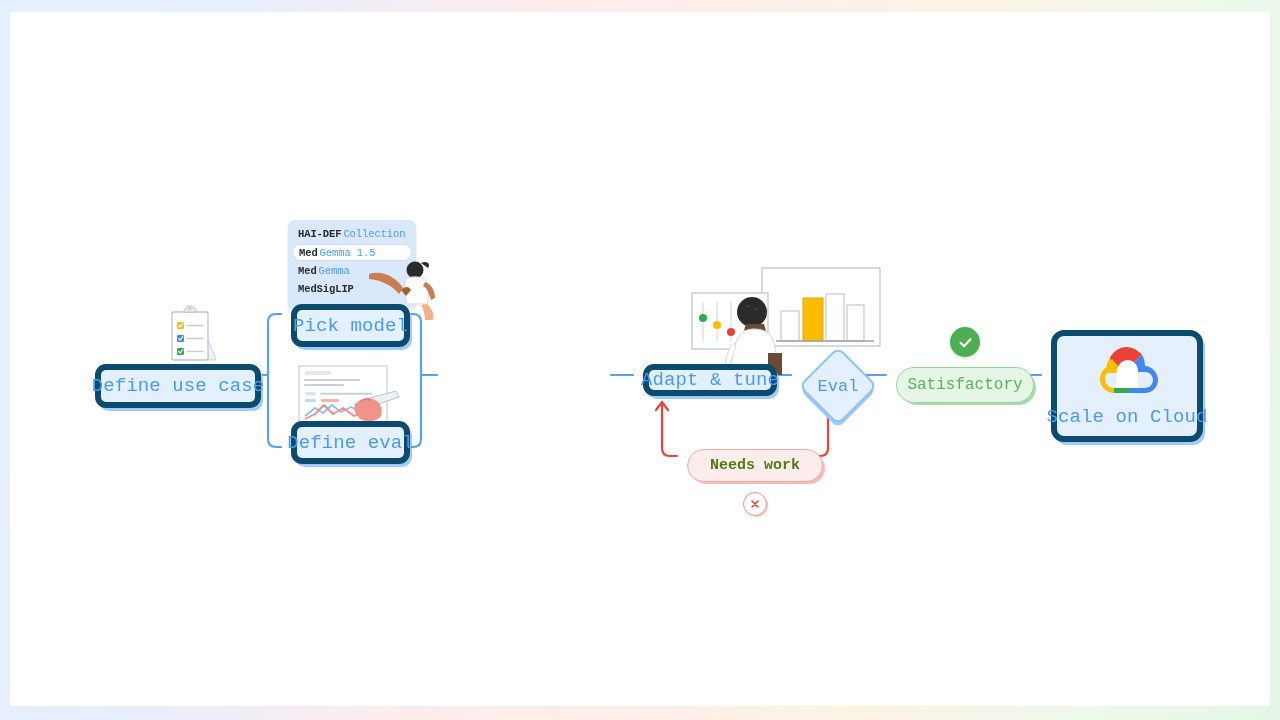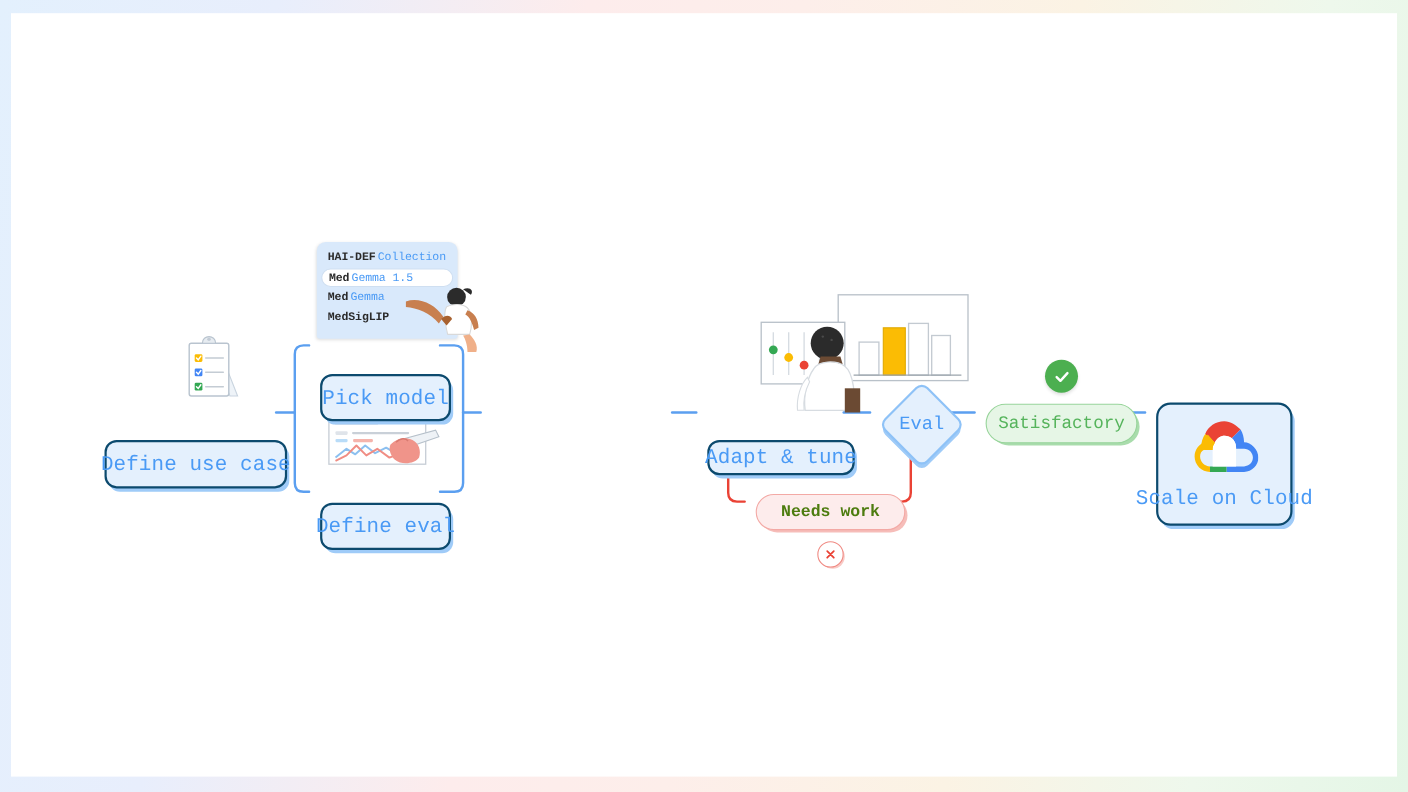--- a/index.html
+++ b/index.html
@@ -28,37 +28,36 @@
 
   
   .node {
     position: absolute;
     display: flex; align-items: center; justify-content: center;
     text-align: center;
     white-space: nowrap;
   }
   .pbox {
     background: #e4f0fd;
-    border: 2px solid #0c4a6e;
+    border: 6px solid #0c4a6e;
     border-radius: 11px;
     box-shadow: 3px 4px 0 -1px #9fcbf8;
     color: #4a9af5;
     font-size: 19px;
     font-weight: 500;
     letter-spacing: .1px;
-    margin-top: 36px;
   }
 
   
   #n-usecase   { left: 85px;  top: 352px; width: 166px; height: 44px; }
   #n-pick      { left: 281px; top: 292px; width: 119px; height: 43px; font-size: 19px; }
   #n-defeval   { left: 281px; top: 409px; width: 119px; height: 43px; font-size: 19px; text-align: center; }
   #n-measure   { left: 437px; top: 352px; width: 174px; height: 43px; }
   #n-adapt     { left: 633px; top: 352px; width: 134px; height: 32px; }
-  #n-scale     { left: 1041px; top: 318px; width: 124px; height: 112px;
+  #n-scale     { left: 1041px; top: 318px; width: 152px; height: 112px;
                  flex-direction: column; gap: 11px; border-radius: 13px; }
   #n-scale .lbl { font-size: 19px; color: #4a9af5; }
 
   
   #n-eval {
     left: 791px; top: 337px; width: 74px; height: 74px;
     background: transparent; border: none; box-shadow: none;
   }
   #n-eval .dia {
     position: absolute; left: 9px; top: 9px; width: 56px; height: 56px;

